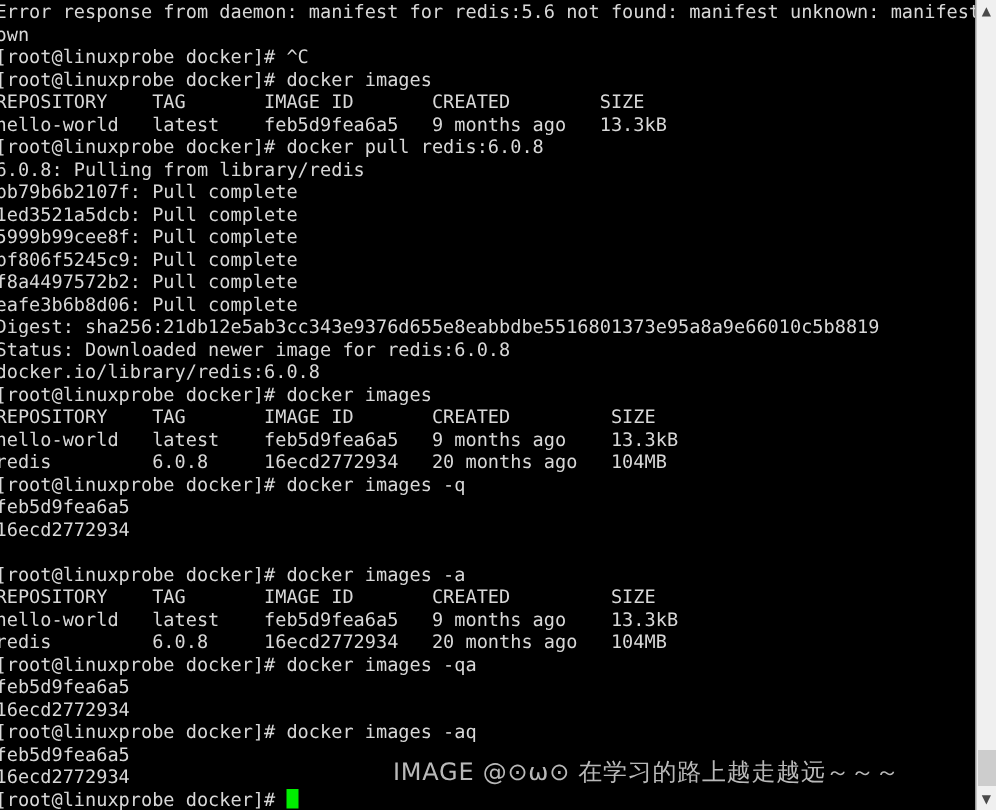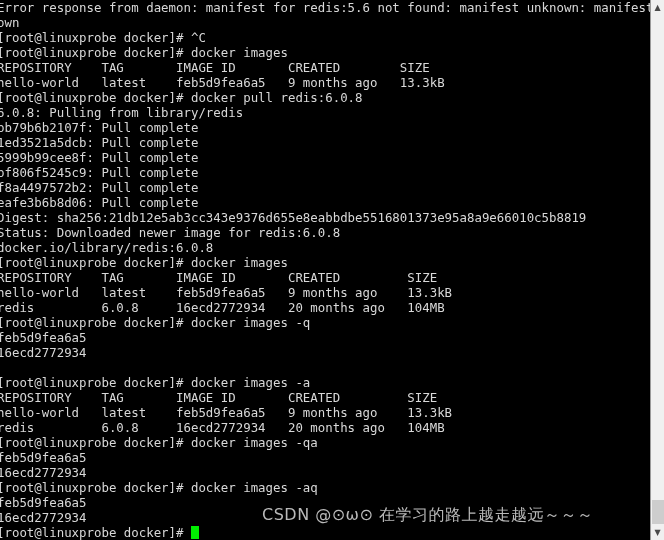--- a/index.html
+++ b/index.html
@@ -146,21 +146,21 @@
         <div class="line">[root@linuxprobe docker]# docker images -qa</div>
         <div class="line">feb5d9fea6a5</div>
         <div class="line">16ecd2772934</div>
         <div class="line">[root@linuxprobe docker]# docker images -aq</div>
         <div class="line">feb5d9fea6a5</div>
         <div class="line">16ecd2772934</div>
         <div class="line promptline"><span>[root@linuxprobe docker]# </span><span class="cursor"></span></div>
       </div>
   </div>
 
-  <div id="watermark">CSDN @⊙ω⊙ 在学习的路上越走越远～～～</div>
+  <div id="watermark">IMAGE @⊙ω⊙ 在学习的路上越走越远～～～</div>
 
   <div id="scrollbar">
     <div class="sb-arrow up">▲</div>
     <div id="sb-thumb"></div>
     <div class="sb-arrow down">▼</div>
   </div>
 
 </div>
 
 </body></html>

